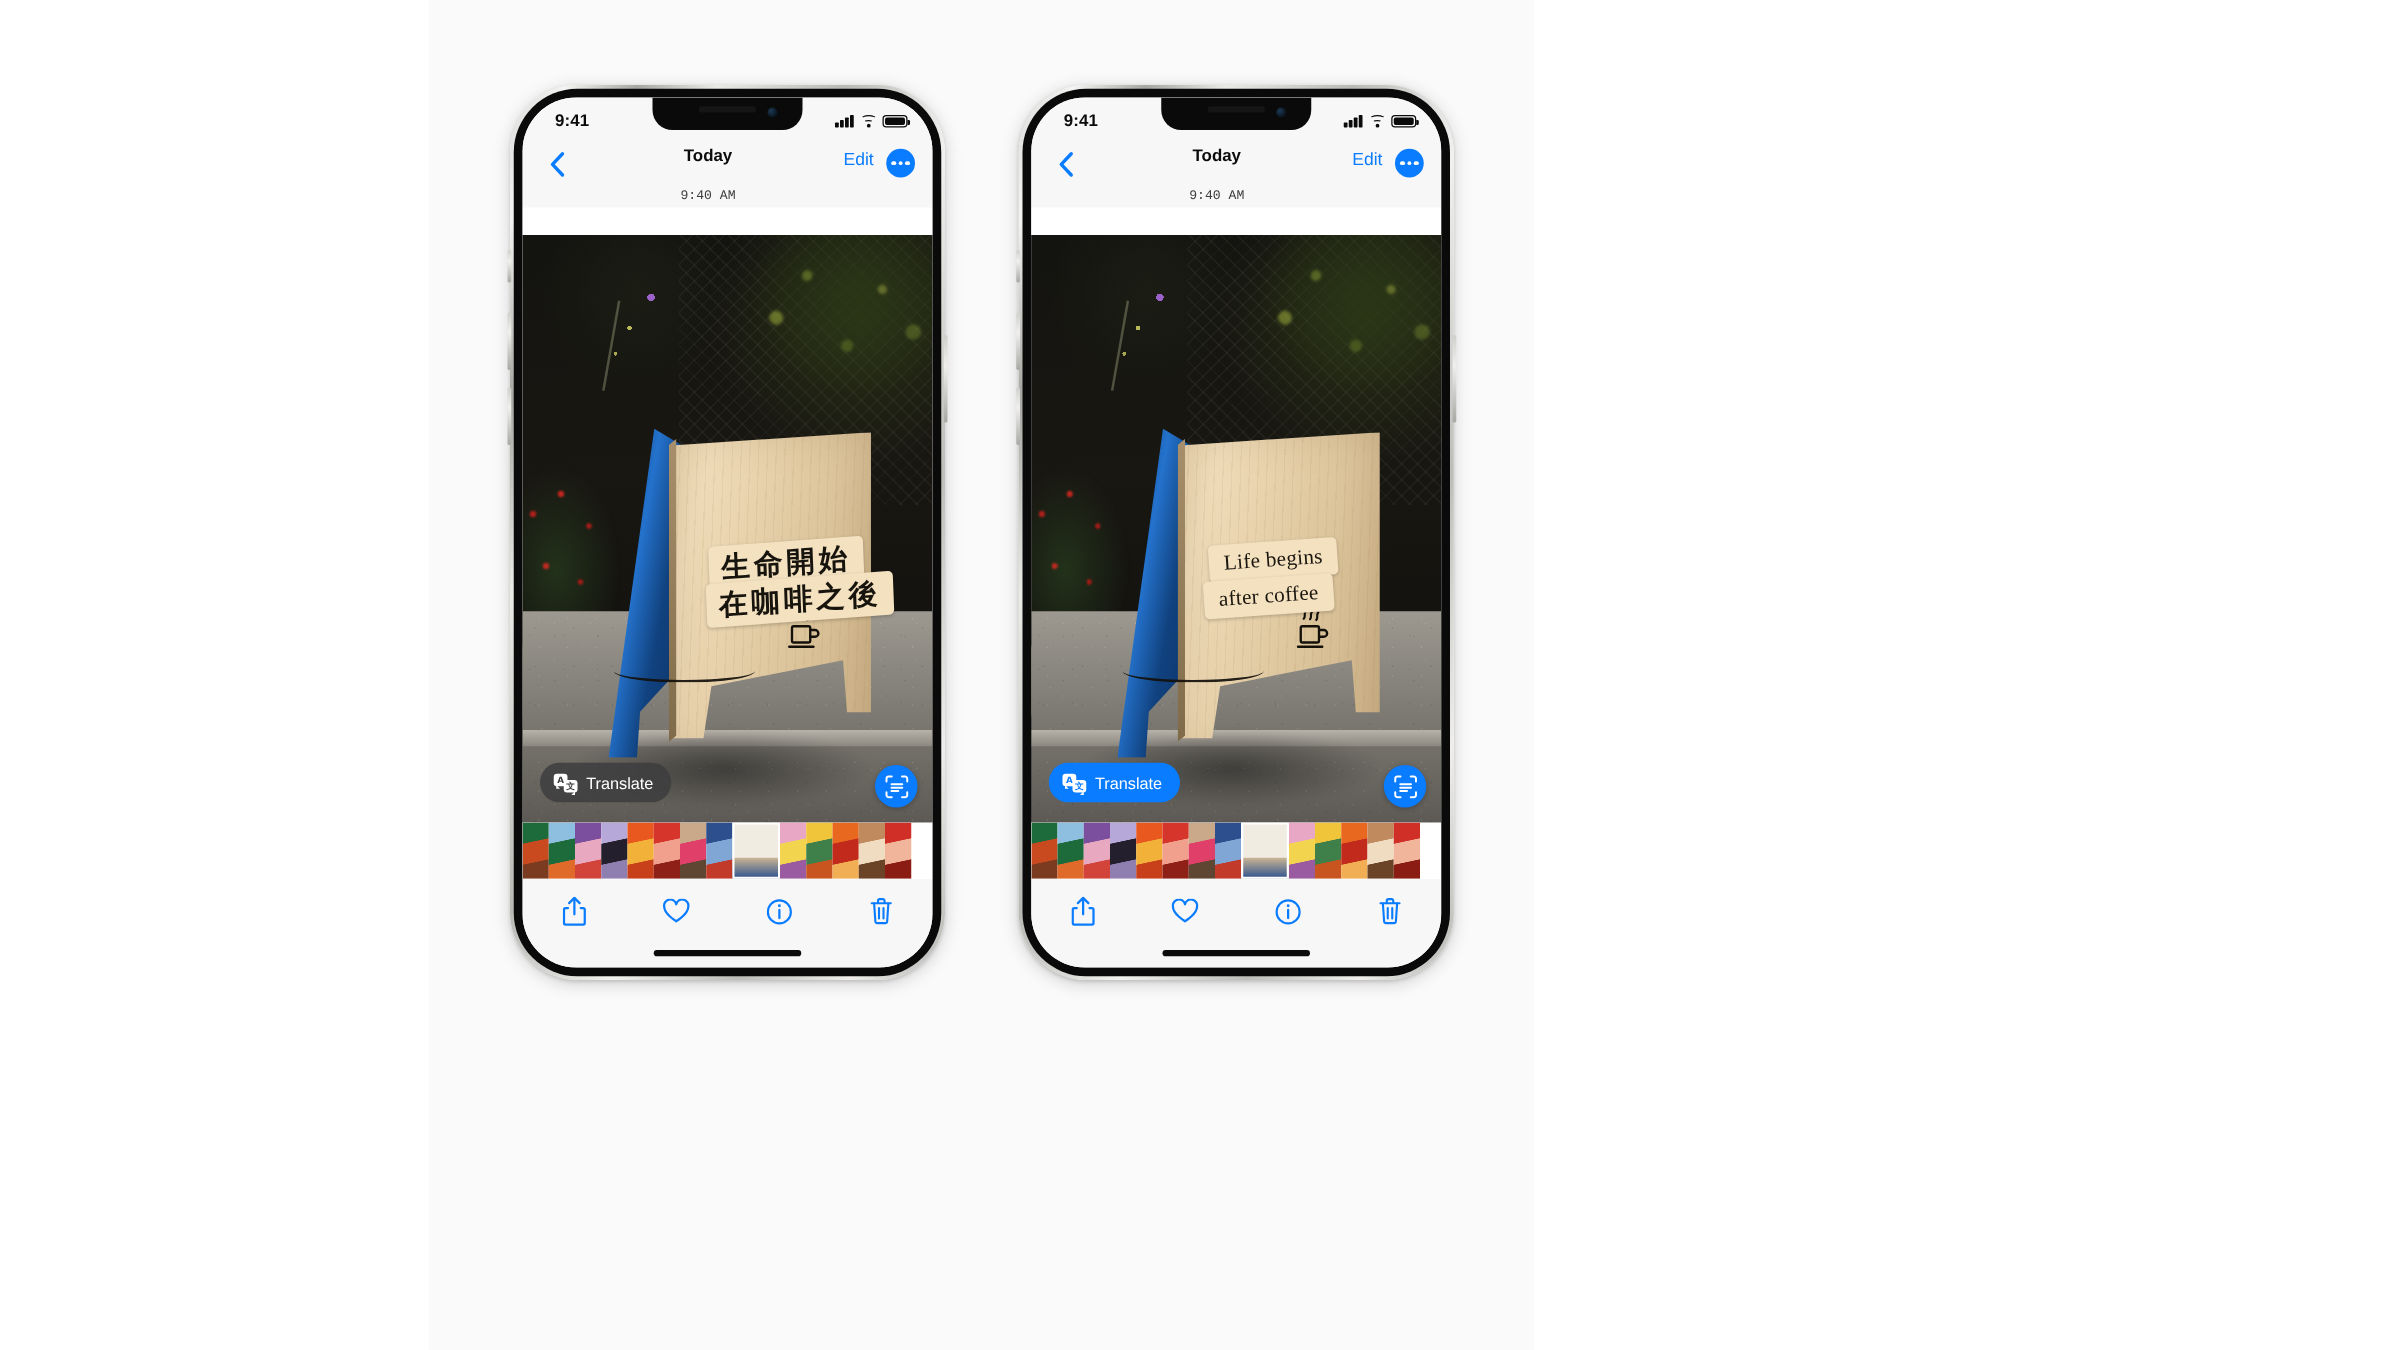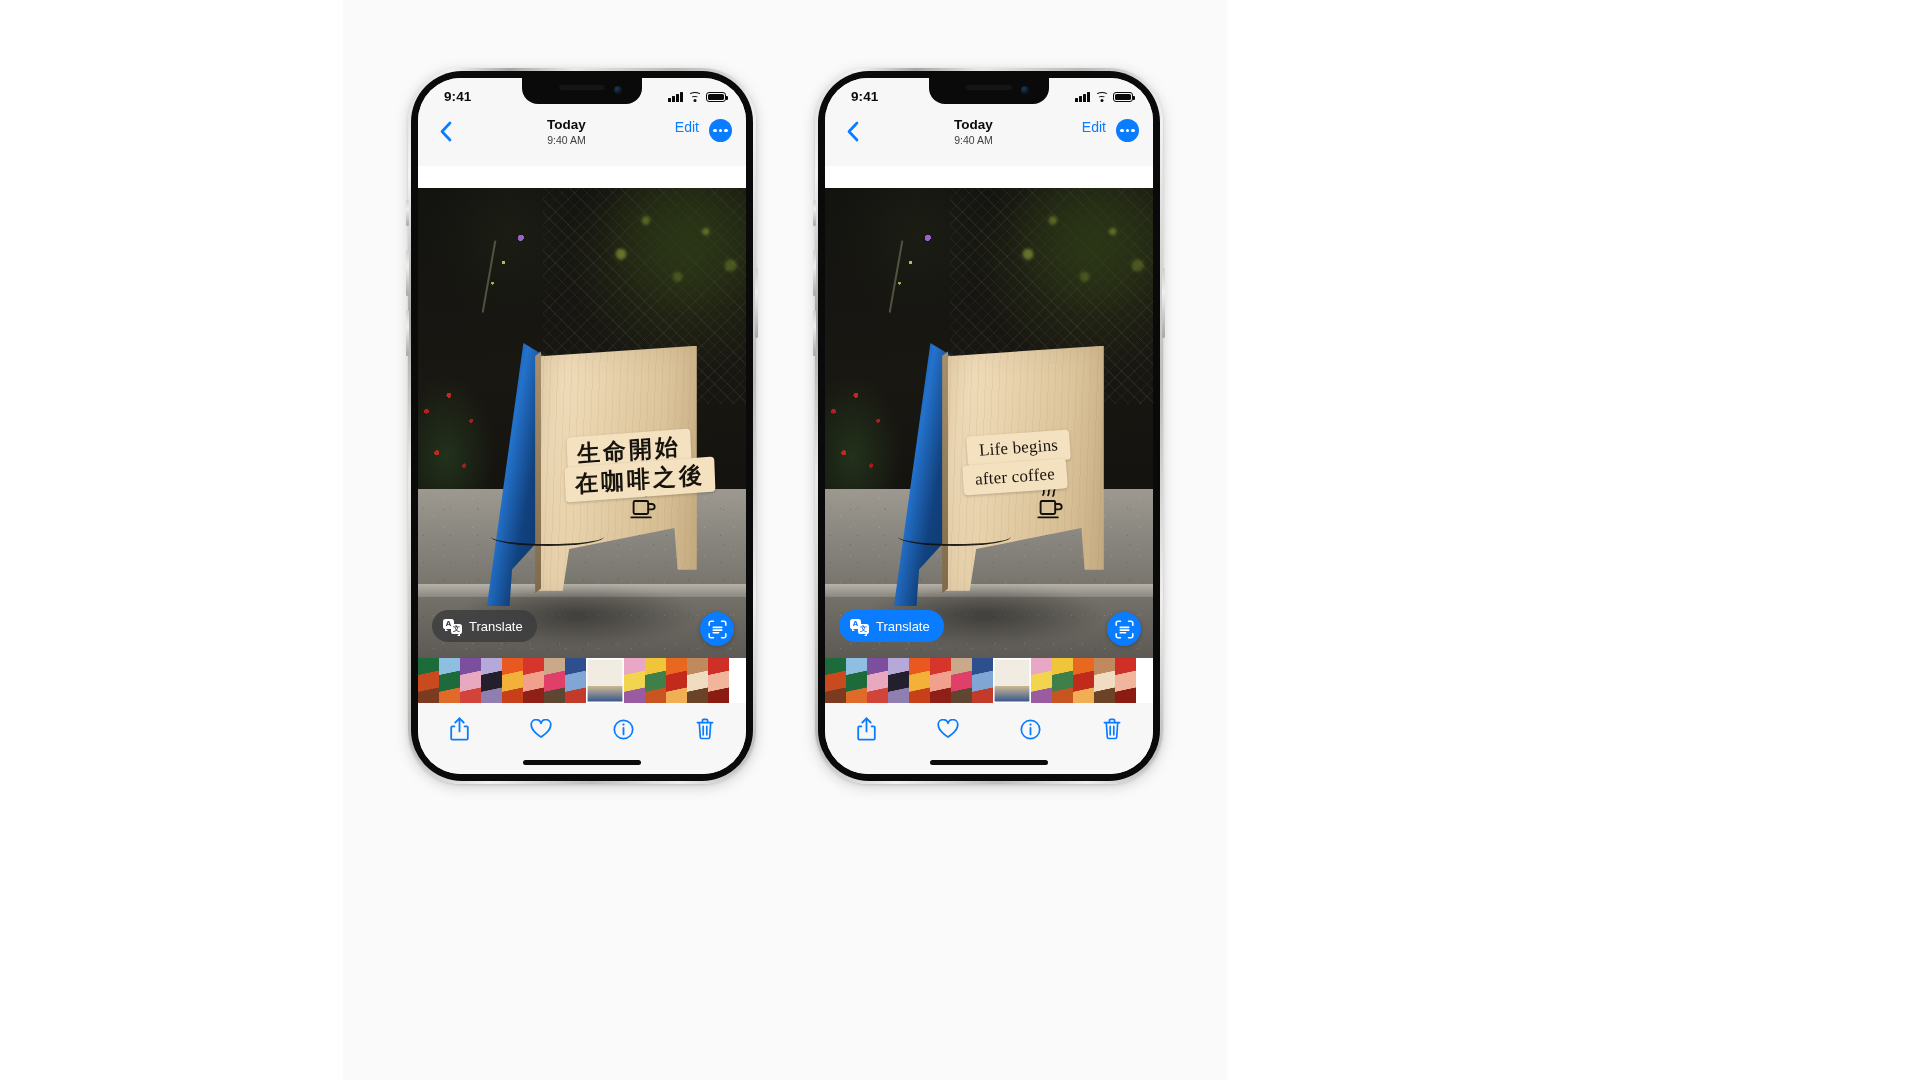--- a/index.html
+++ b/index.html
@@ -132,21 +132,21 @@
     padding: 10px 14px 0 14px;
   }
   .nav-back {
     width: 26px; height: 26px;
     display: flex; align-items: center; justify-content: center;
     cursor: pointer;
   }
   .nav-back svg { display: block; }
   .nav-center { text-align: center; margin-top: -1px; }
   .nav-title { font-size: 13.5px; font-weight: bold; color: #0b0b0b; line-height: 16px; }
-  .nav-sub   { font-size: 10.5px; color: #3d3d3d; line-height: 14px; margin-top: 0; }
+  .nav-sub   { font-size: 10.5px; color: #3d3d3d; line-height: 14px; margin-top: 17px; font-family: Liberation Mono, monospace; }
   .nav-right { display: flex; align-items: flex-start; gap: 10px; margin-top: 1px; }
   .nav-edit  { font-size: 14px; color: #0a7cff; cursor: pointer; }
   .nav-more {
     width: 23px; height: 23px; border-radius: 50%;
     background: #0a7cff;
     display: flex; align-items: center; justify-content: center; gap: 2.4px;
     cursor: pointer;
   }
   .nav-more i { width: 3.2px; height: 3.2px; border-radius: 50%; background: #ffffff; display: block; }
 

